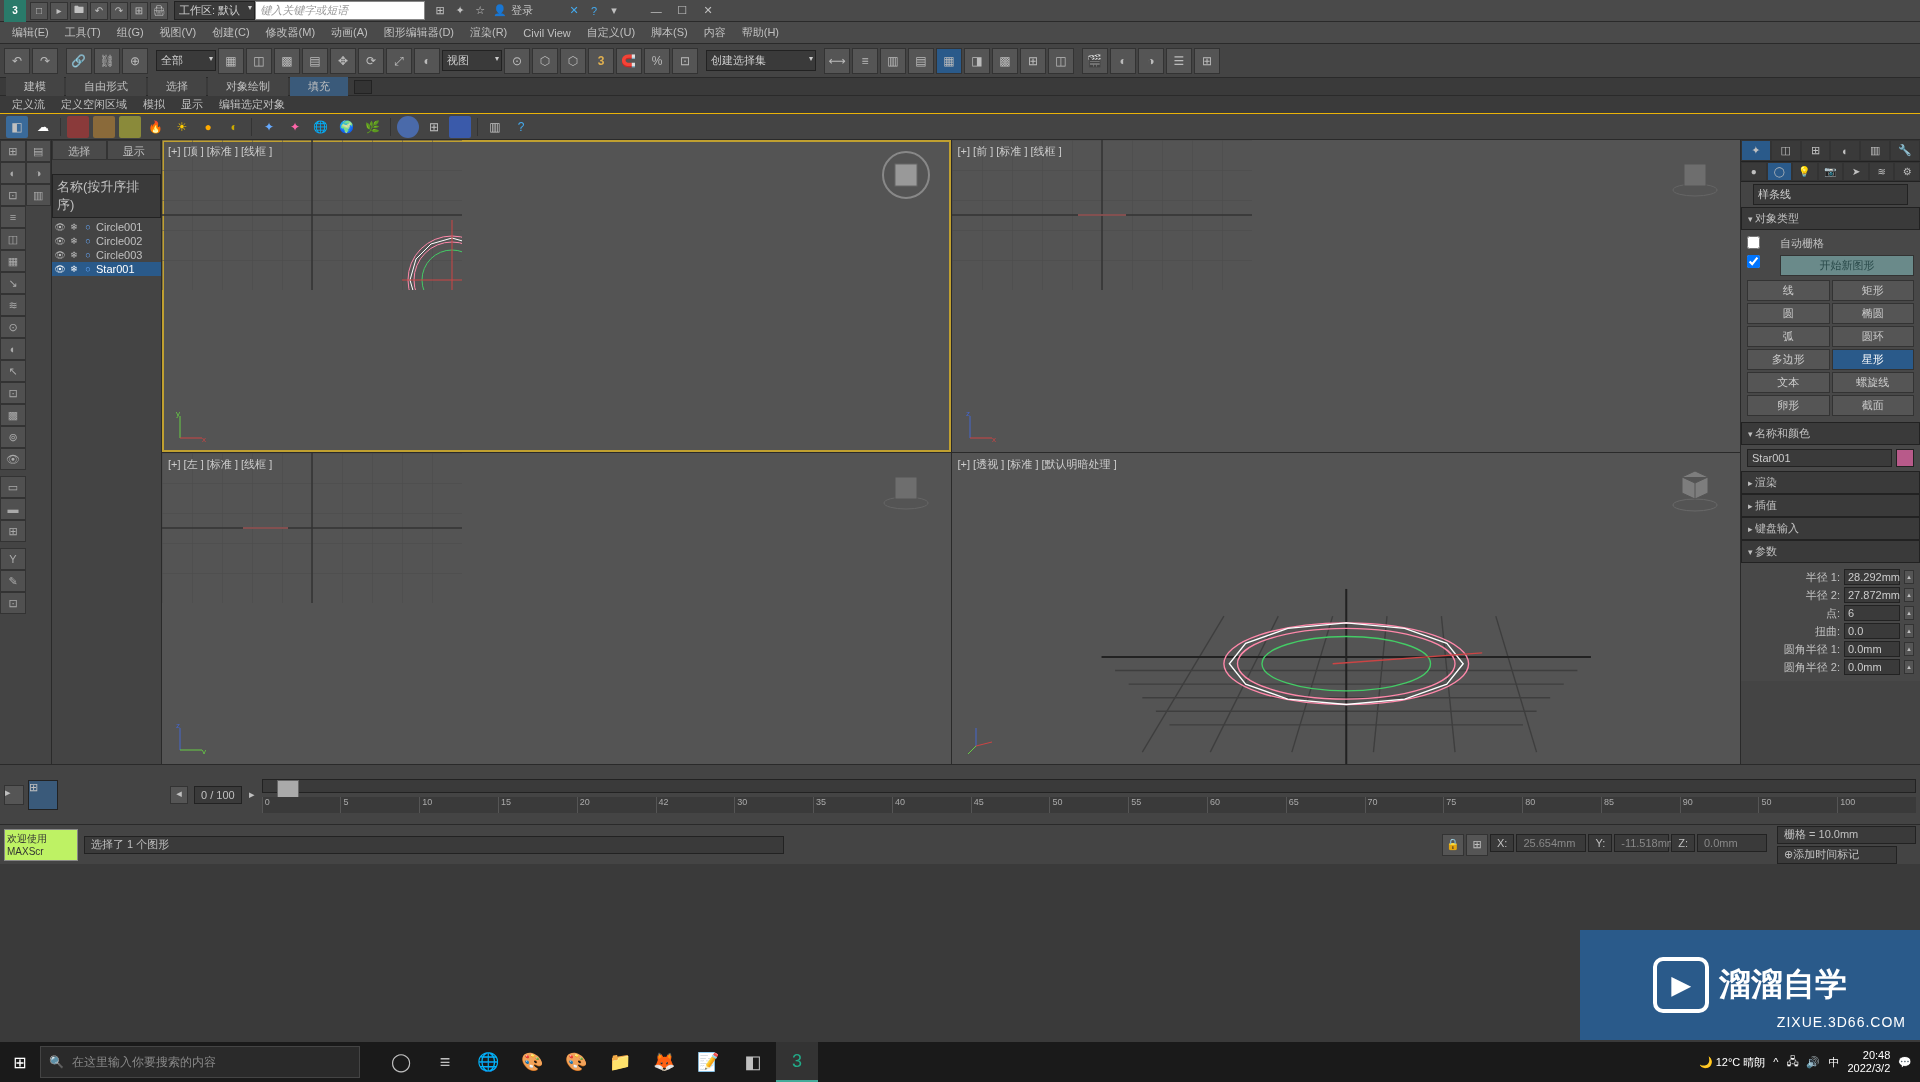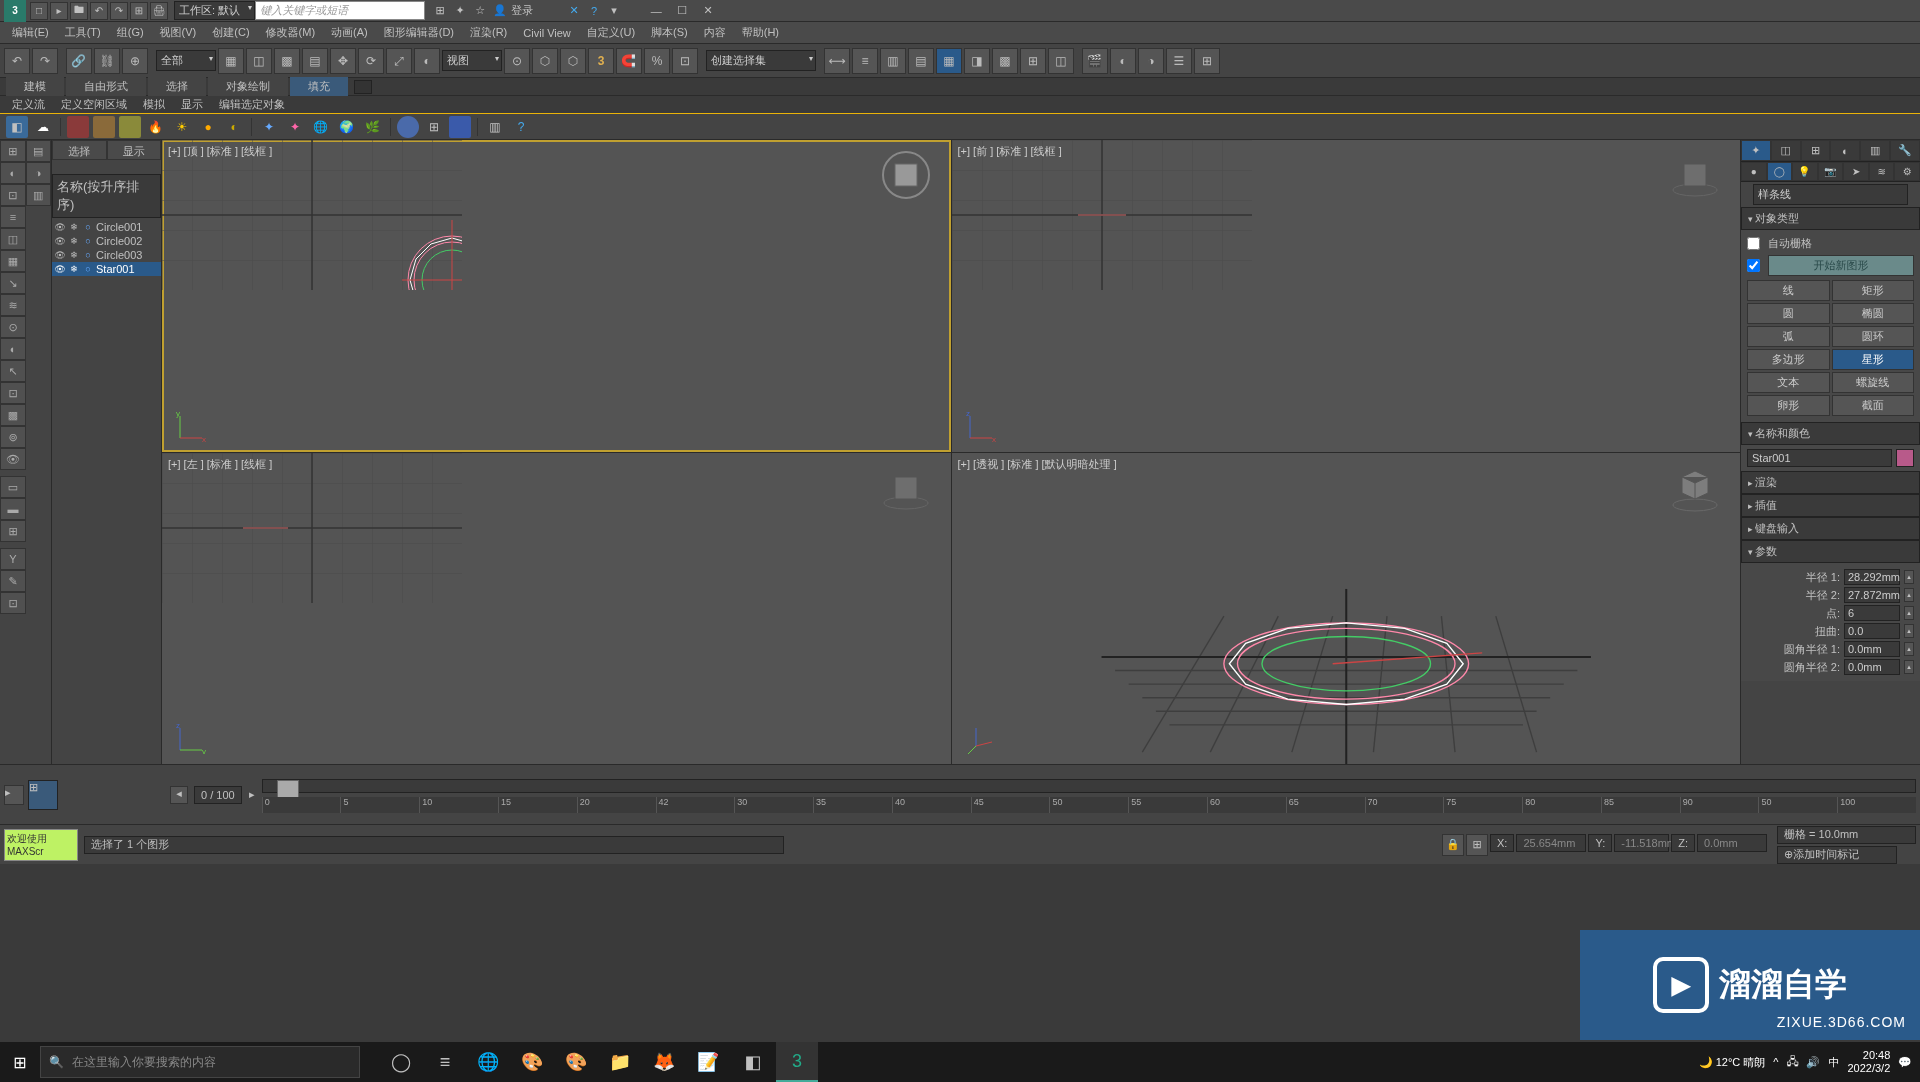--- a/index.html
+++ b/index.html
@@ -80,21 +80,21 @@
 .cmdpanel .cptabs .ct.on { background: #2a5a8a; }
 .cmdpanel .subtabs { display: flex; height: 20px; background: #3a3a3a; border-bottom: 1px solid #222; }
 .cmdpanel .subtabs .sct { flex: 1; display: flex; align-items: center; justify-content: center; border: 1px solid #333; cursor: pointer; font-size: 10px; }
 .cmdpanel .subtabs .sct.on { background: #2a5a8a; }
 .cmdpanel .ddrow { padding: 2px 12px; }
 .cmdpanel .cpdd { width: 100%; background: #3a3a3a; border: 1px solid #222; padding: 2px 4px; font-size: 11px; color: #ccc; }
 .cmdpanel .rollhead { background: #3a3a3a; padding: 3px 6px; font-size: 11px; border: 1px solid #222; cursor: pointer; }
 .cmdpanel .rollhead::before { content: "▸ "; font-size: 9px; }
 .cmdpanel .rollhead.open::before { content: "▾ "; }
 .cmdpanel .rollbody { padding: 4px 6px; background: #484848; }
-.cmdpanel .chkrow { display: flex; align-items: center; gap: 8px; padding: 2px 0; font-size: 11px; }
+.cmdpanel .chkrow { display: flex; align-items: flex-start; gap: 20px; padding: 2px 0; font-size: 11px; }
 .cmdpanel .btnrow { display: flex; gap: 2px; margin: 2px 0; }
 .cmdpanel .pbtn { flex: 1; background: #555; border: 1px solid #333; padding: 2px 0; text-align: center; font-size: 11px; cursor: pointer; color: #ccc; }
 .cmdpanel .pbtn.on { background: #2a5a8a; color: #fff; }
 .cmdpanel .namefield { width: 100%; background: #3a3a3a; border: 1px solid #222; padding: 2px 4px; font-size: 11px; color: #ccc; }
 .cmdpanel .colorsw { width: 20px; height: 18px; background: #b85a8a; border: 1px solid #222; }
 .cmdpanel .paramrow { display: flex; align-items: center; justify-content: flex-end; gap: 4px; margin: 2px 0; font-size: 11px; }
 .cmdpanel .spinner { width: 56px; background: #3a3a3a; border: 1px solid #222; padding: 1px 3px; font-size: 11px; color: #ccc; }
 .cmdpanel .spinbtn { width: 10px; height: 14px; background: #555; border: 1px solid #333; font-size: 7px; display: flex; align-items: center; justify-content: center; }
 
 

